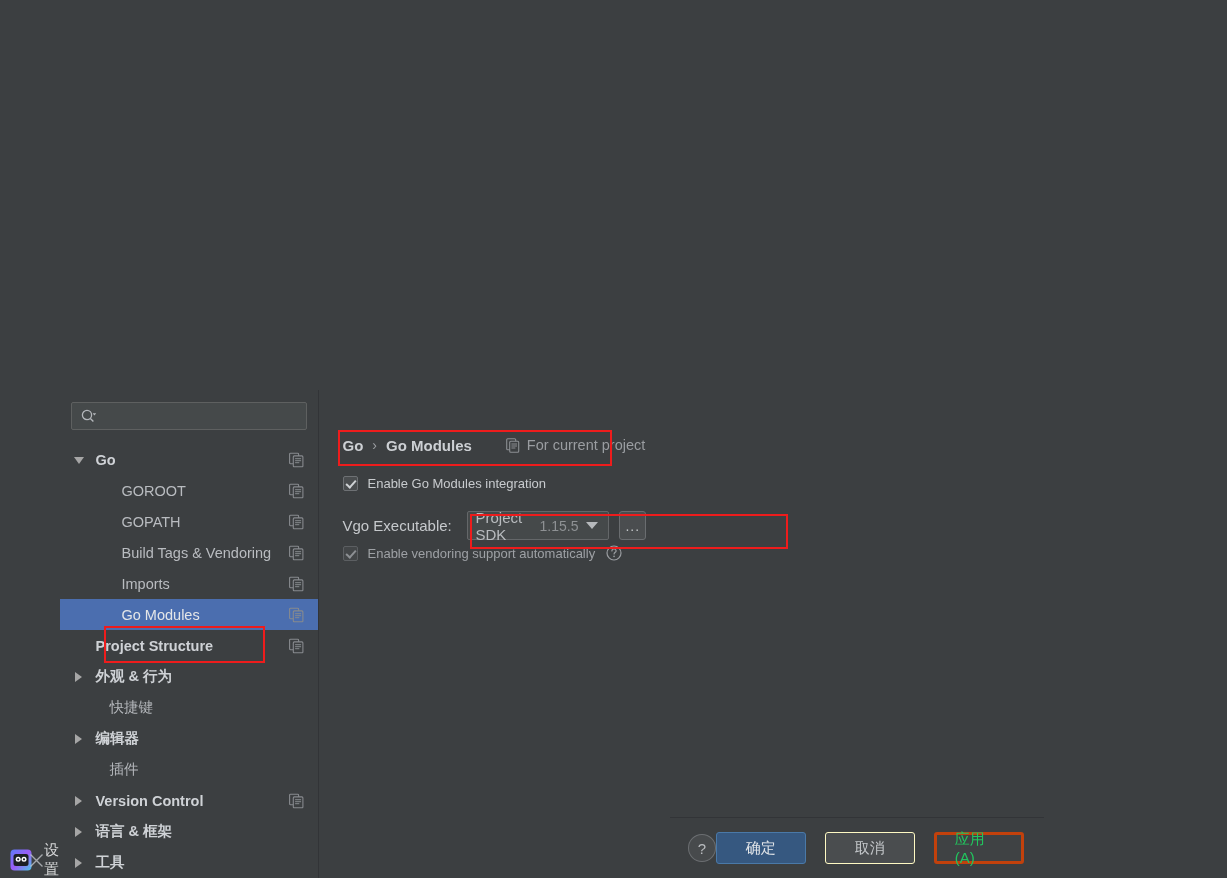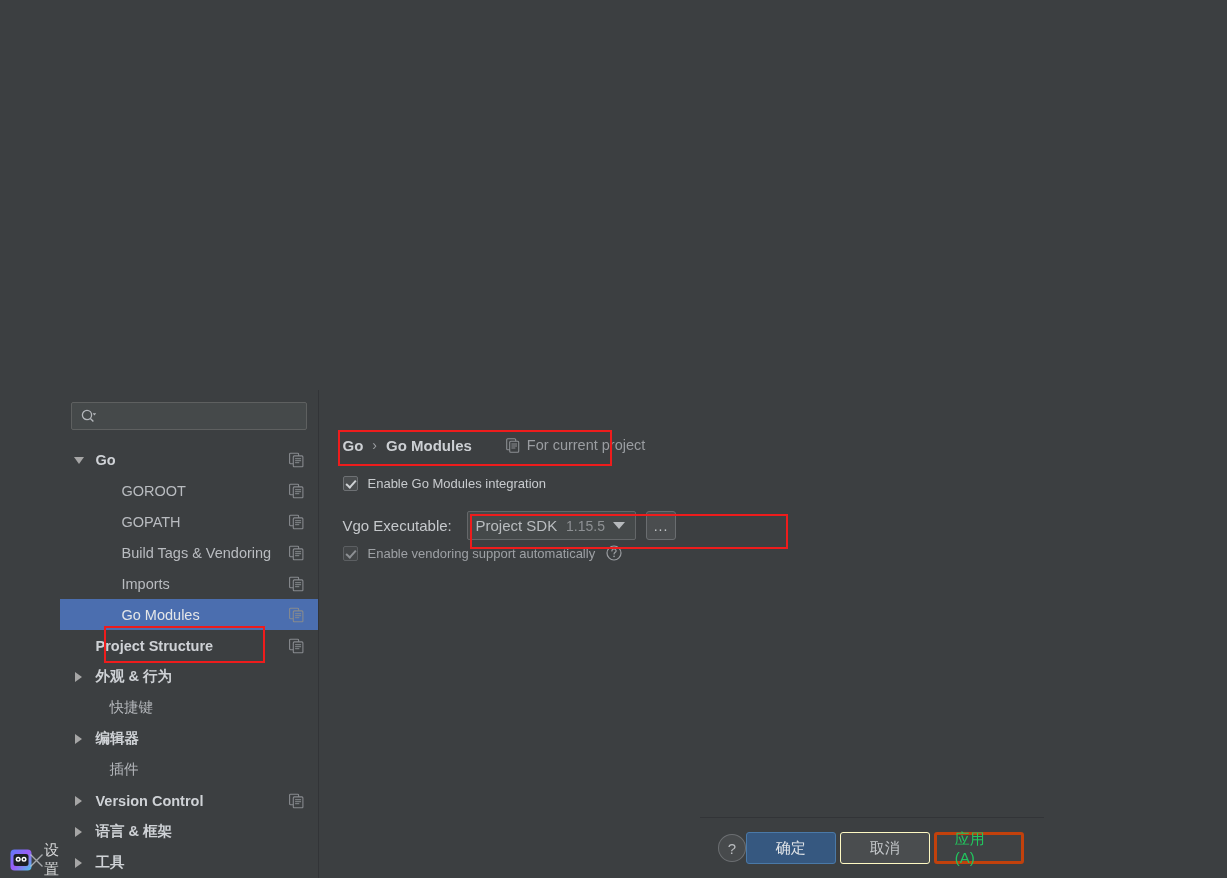--- a/index.html
+++ b/index.html
@@ -234,21 +234,21 @@
   }
   .help-btn {
     width: 28px; height: 28px;
     border-radius: 50%;
     border: 1px solid #6b6e71;
     background: #474a4c;
     display: flex; align-items: center; justify-content: center;
     color: #b9bcbf; font-size: 15px;
     cursor: pointer;
   }
-  .btn-group { margin-left: auto; display: flex; gap: 4px; }
+  .btn-group { margin-left: auto; display: flex; gap: 19px; }
   .btn {
     min-width: 90px; height: 32px;
     border-radius: 3px;
     display: flex; align-items: center; justify-content: center;
     font-size: 15px;
     cursor: pointer;
     padding: 0 18px;
   }
   .btn.primary {
     background: #365880; border: 1px solid #4a79a8; color: #e3e6e9;

